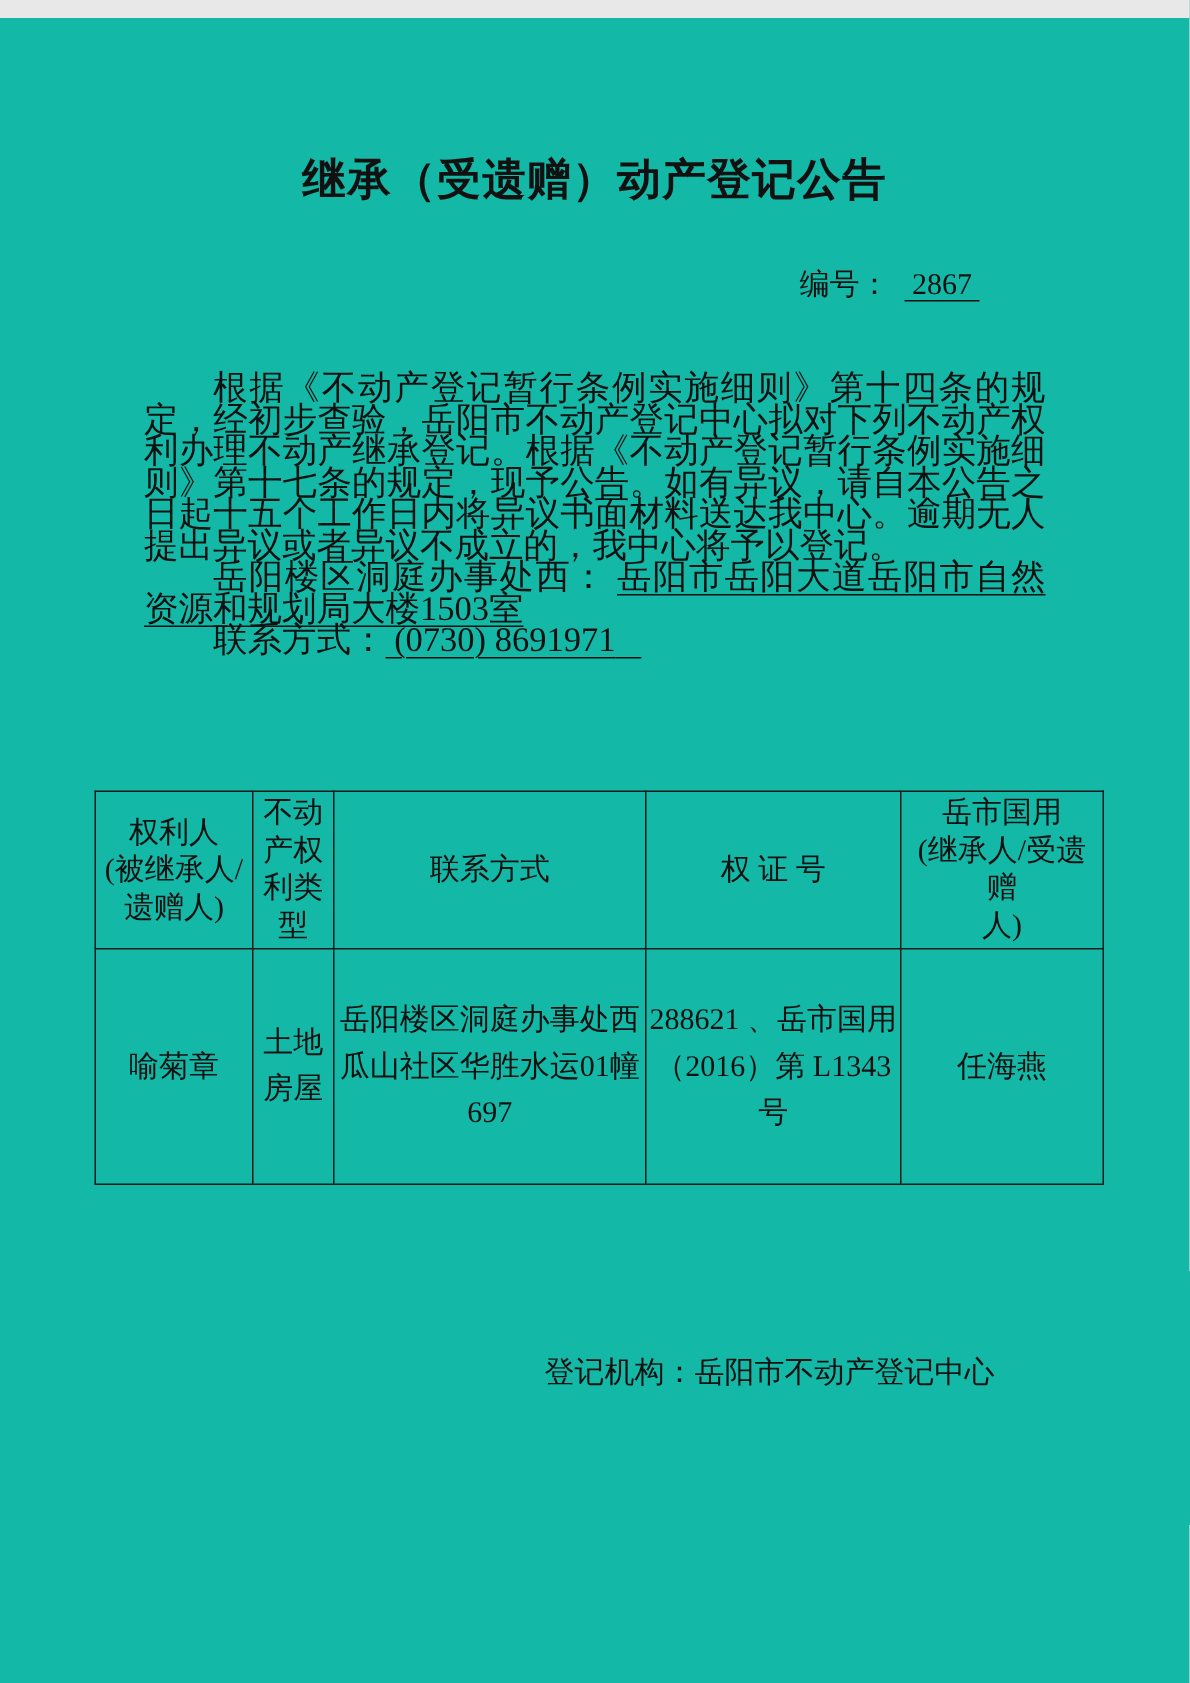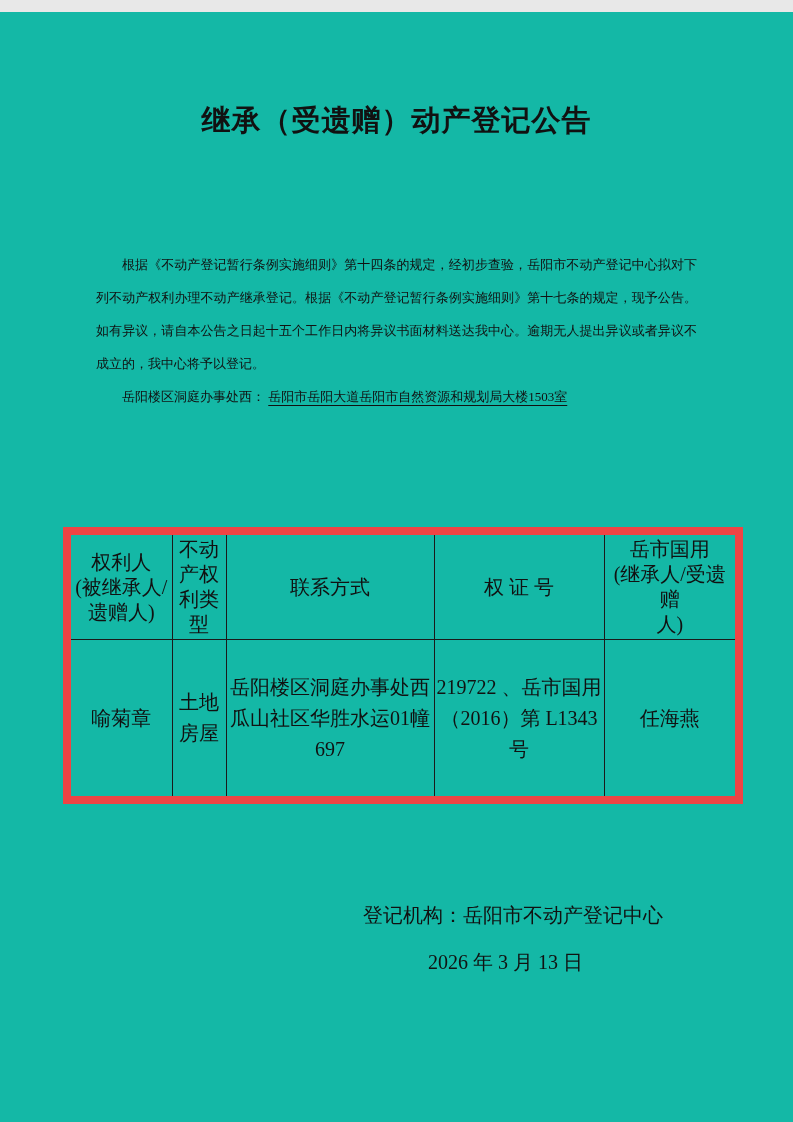--- a/index.html
+++ b/index.html
@@ -25,65 +25,67 @@
     font-size:20px;line-height:30px;
     white-space:nowrap;
   }
   .u-val{
     text-decoration:underline;
     text-underline-offset:4px;
     text-decoration-thickness:1px;
   }
   .body-block{
     position:absolute;top:236px;left:96px;width:601px;
-    font-size:13px;line-height:33px;
+    font-size:23px;line-height:21px;
     text-align:justify;
   }
   .body-block p{margin:0;text-indent:2em;}
   .notice-table{
     position:absolute;top:515px;left:63px;
     border-collapse:collapse;
     table-layout:fixed;
     width:672px;
     font-size:20px;
     color:#111;
   }
   .notice-table th,.notice-table td{
     border:1px solid #1a1a1a;
     text-align:center;
     vertical-align:middle;
     font-weight:normal;
     white-space:pre-line;
     padding:2px 2px;
     overflow:hidden;
   }
-  .notice-table{border:8px solid #ef4444;padding-left:27px;}
+  .notice-table{border:1px solid #ef4444;padding-left:27px;}
   .notice-table th{height:97px;line-height:25px;}
   .notice-table td{height:152px;line-height:31px;}
   .footer-org{
     position:absolute;top:888px;left:363px;
     font-size:20px;line-height:30px;white-space:nowrap;
   }
   .footer-date{
     position:absolute;top:935px;left:428px;
     font-size:20px;line-height:30px;white-space:nowrap;
   }
   .nbsp-pad{white-space:pre;}
 </style>
 </head>
 <body>
 
 <div class="page">
 
   <div class="doc-title">继承（受遗赠）动产登记公告</div>
 
+  <div class="number-line"><span>编号：</span><span class="nbsp-pad">  </span><span class="u-val">&nbsp;<span>2867</span>&nbsp;</span></div>
 
   <div class="body-block">
     <p>根据《不动产登记暂行条例实施细则》第十四条的规定，经初步查验，岳阳市不动产登记中心拟对下列不动产权利办理不动产继承登记。根据《不动产登记暂行条例实施细则》第十七条的规定，现予公告。如有异议，请自本公告之日起十五个工作日内将异议书面材料送达我中心。逾期无人提出异议或者异议不成立的，我中心将予以登记。</p>
     <p><span>岳阳楼区洞庭办事处西：</span><span class="nbsp-pad"> </span><span class="u-val">岳阳市岳阳大道岳阳市自然资源和规划局大楼1503室</span></p>
+    <p><span>联系方式：</span><span class="u-val">&nbsp;<span>(0730) 8691971</span>&nbsp;&nbsp;&nbsp;</span></p>
   </div>
 
   <table class="notice-table">
     <colgroup>
       <col style="width:105px">
       <col style="width:54px">
       <col style="width:208px">
       <col style="width:170px">
       <col style="width:135px">
     </colgroup>
@@ -104,24 +106,23 @@
       </tr>
     </thead>
     <tbody>
       <tr>
         <td>喻菊章</td>
         <td>土地
 房屋</td>
         <td>岳阳楼区洞庭办事处西
 瓜山社区华胜水运01幢
 697</td>
-        <td>219722 、岳市国用
+        <td>288621 、岳市国用
 （2016）第 L1343
 号</td>
         <td>任海燕</td>
       </tr>
     </tbody>
   </table>
 
   <div class="footer-org">登记机构：岳阳市不动产登记中心</div>
-  <div class="footer-date">2026 年 3 月 13 日</div>
 
 </div>
 
 </body></html>

